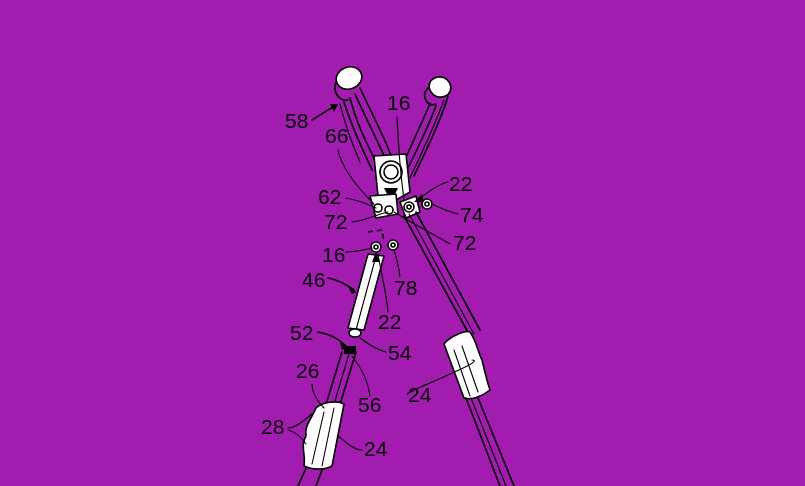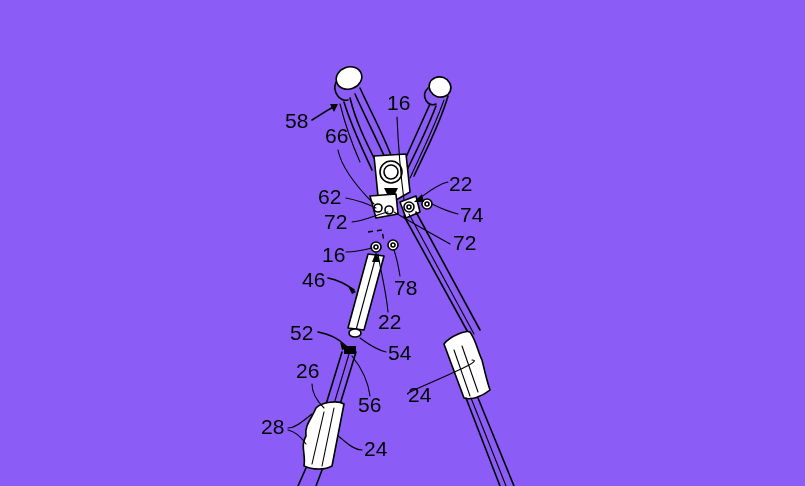--- a/index.html
+++ b/index.html
@@ -1,20 +1,20 @@
 <!DOCTYPE html>
 <html><head>
 <meta charset="utf-8">
 <style>
   html, body { margin: 0; padding: 0; background: #ffffff; }
   #canvas {
     position: relative;
     width: 805px;
     height: 486px;
-    background: #8b5cf6;
+    background: #a21caf;
     overflow: hidden;
   }
   svg { position: absolute; left: 0; top: 0; }
   .lbl {
     font-family: "Liberation Sans", sans-serif;
     font-size: 21px;
     fill: #000;
   }
   .ln { fill: none; stroke: #000; stroke-width: 1.6; stroke-linecap: round; stroke-linejoin: round; }
   .thin { fill: none; stroke: #000; stroke-width: 1.1; stroke-linecap: round; }

